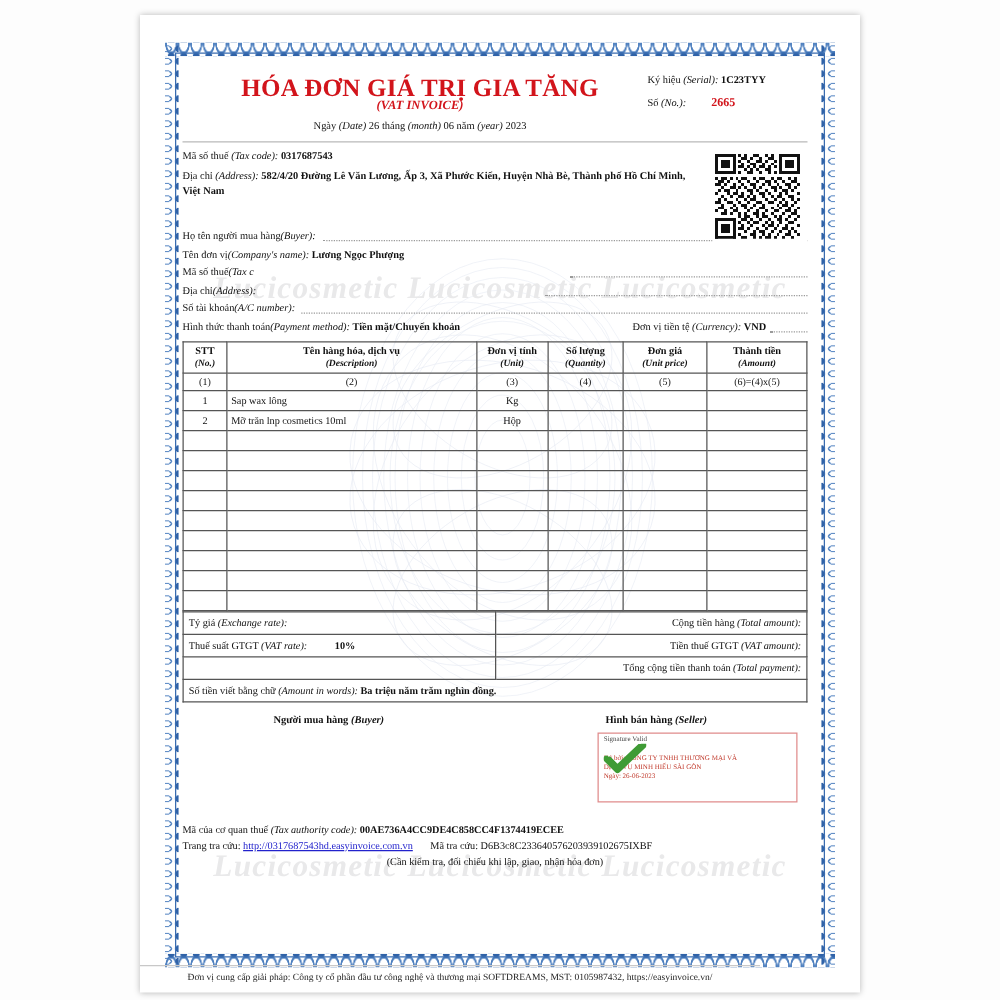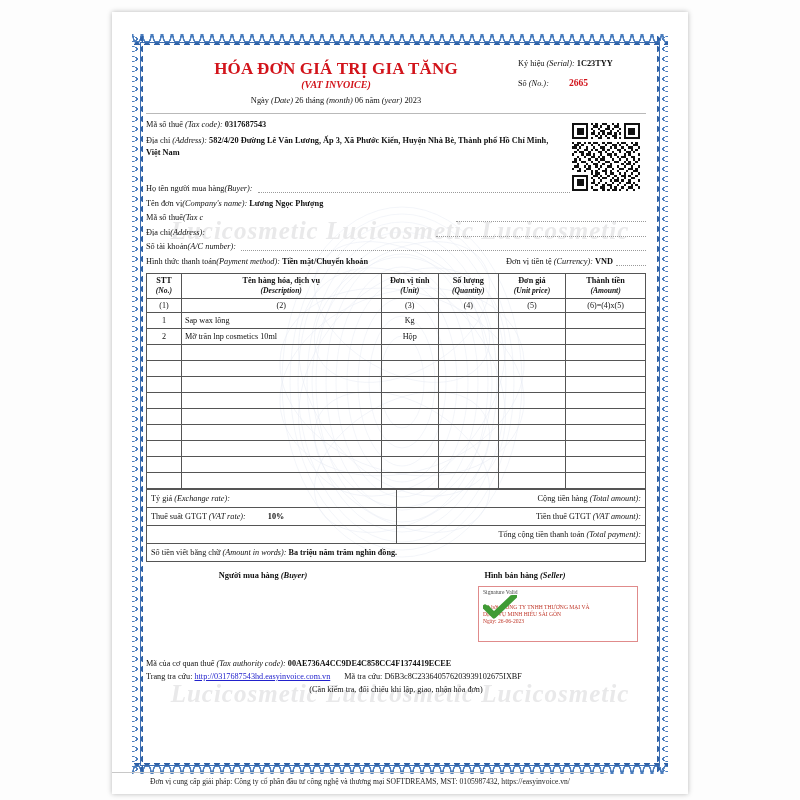--- a/index.html
+++ b/index.html
@@ -99,21 +99,21 @@
   .it { font-style: italic; }
   .bold { font-weight: bold; }
 
   
   .titlewrap { position: relative; height: 62px; }
   .title-main {
     position: absolute; left: 20px; top: 9px; width: 340px;
     text-align: center;
     color: #d2141b;
     font-weight: bold;
-    font-size: 17px;
+    font-size: 20px;
     letter-spacing: 0.2px;
   }
   .title-sub {
     position: absolute; left: 20px; top: 30px; width: 340px;
     text-align: center;
     color: #d2141b;
     font-weight: bold;
     font-style: italic;
     font-size: 10px;
   }

